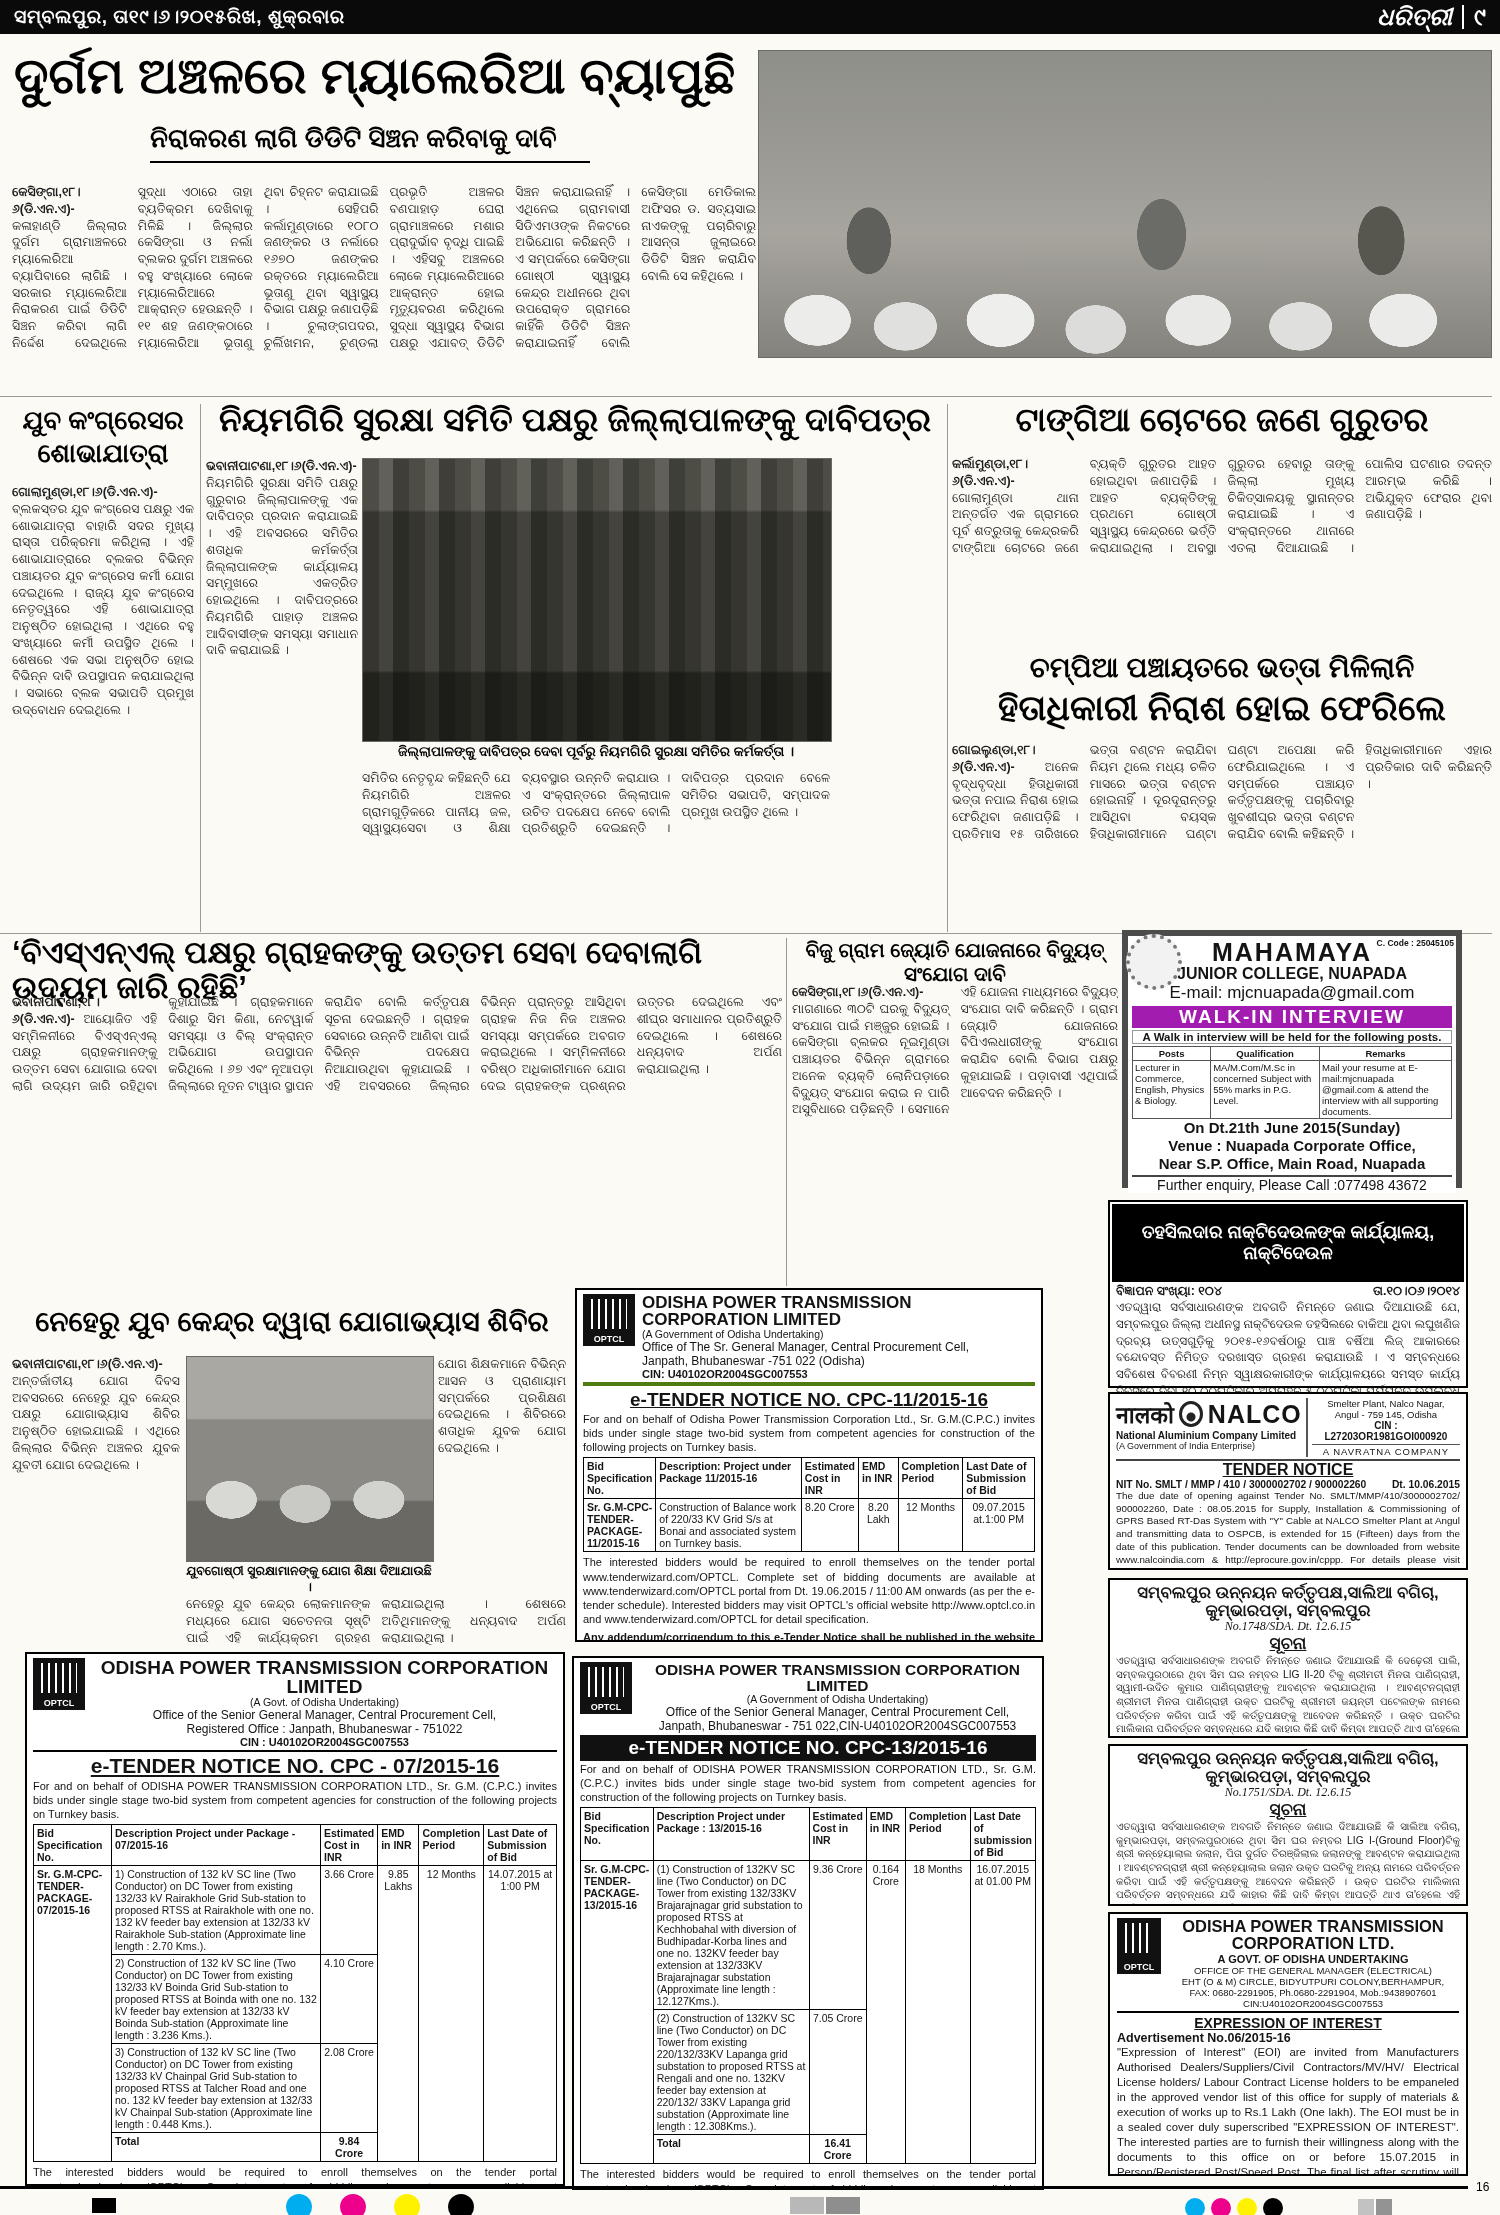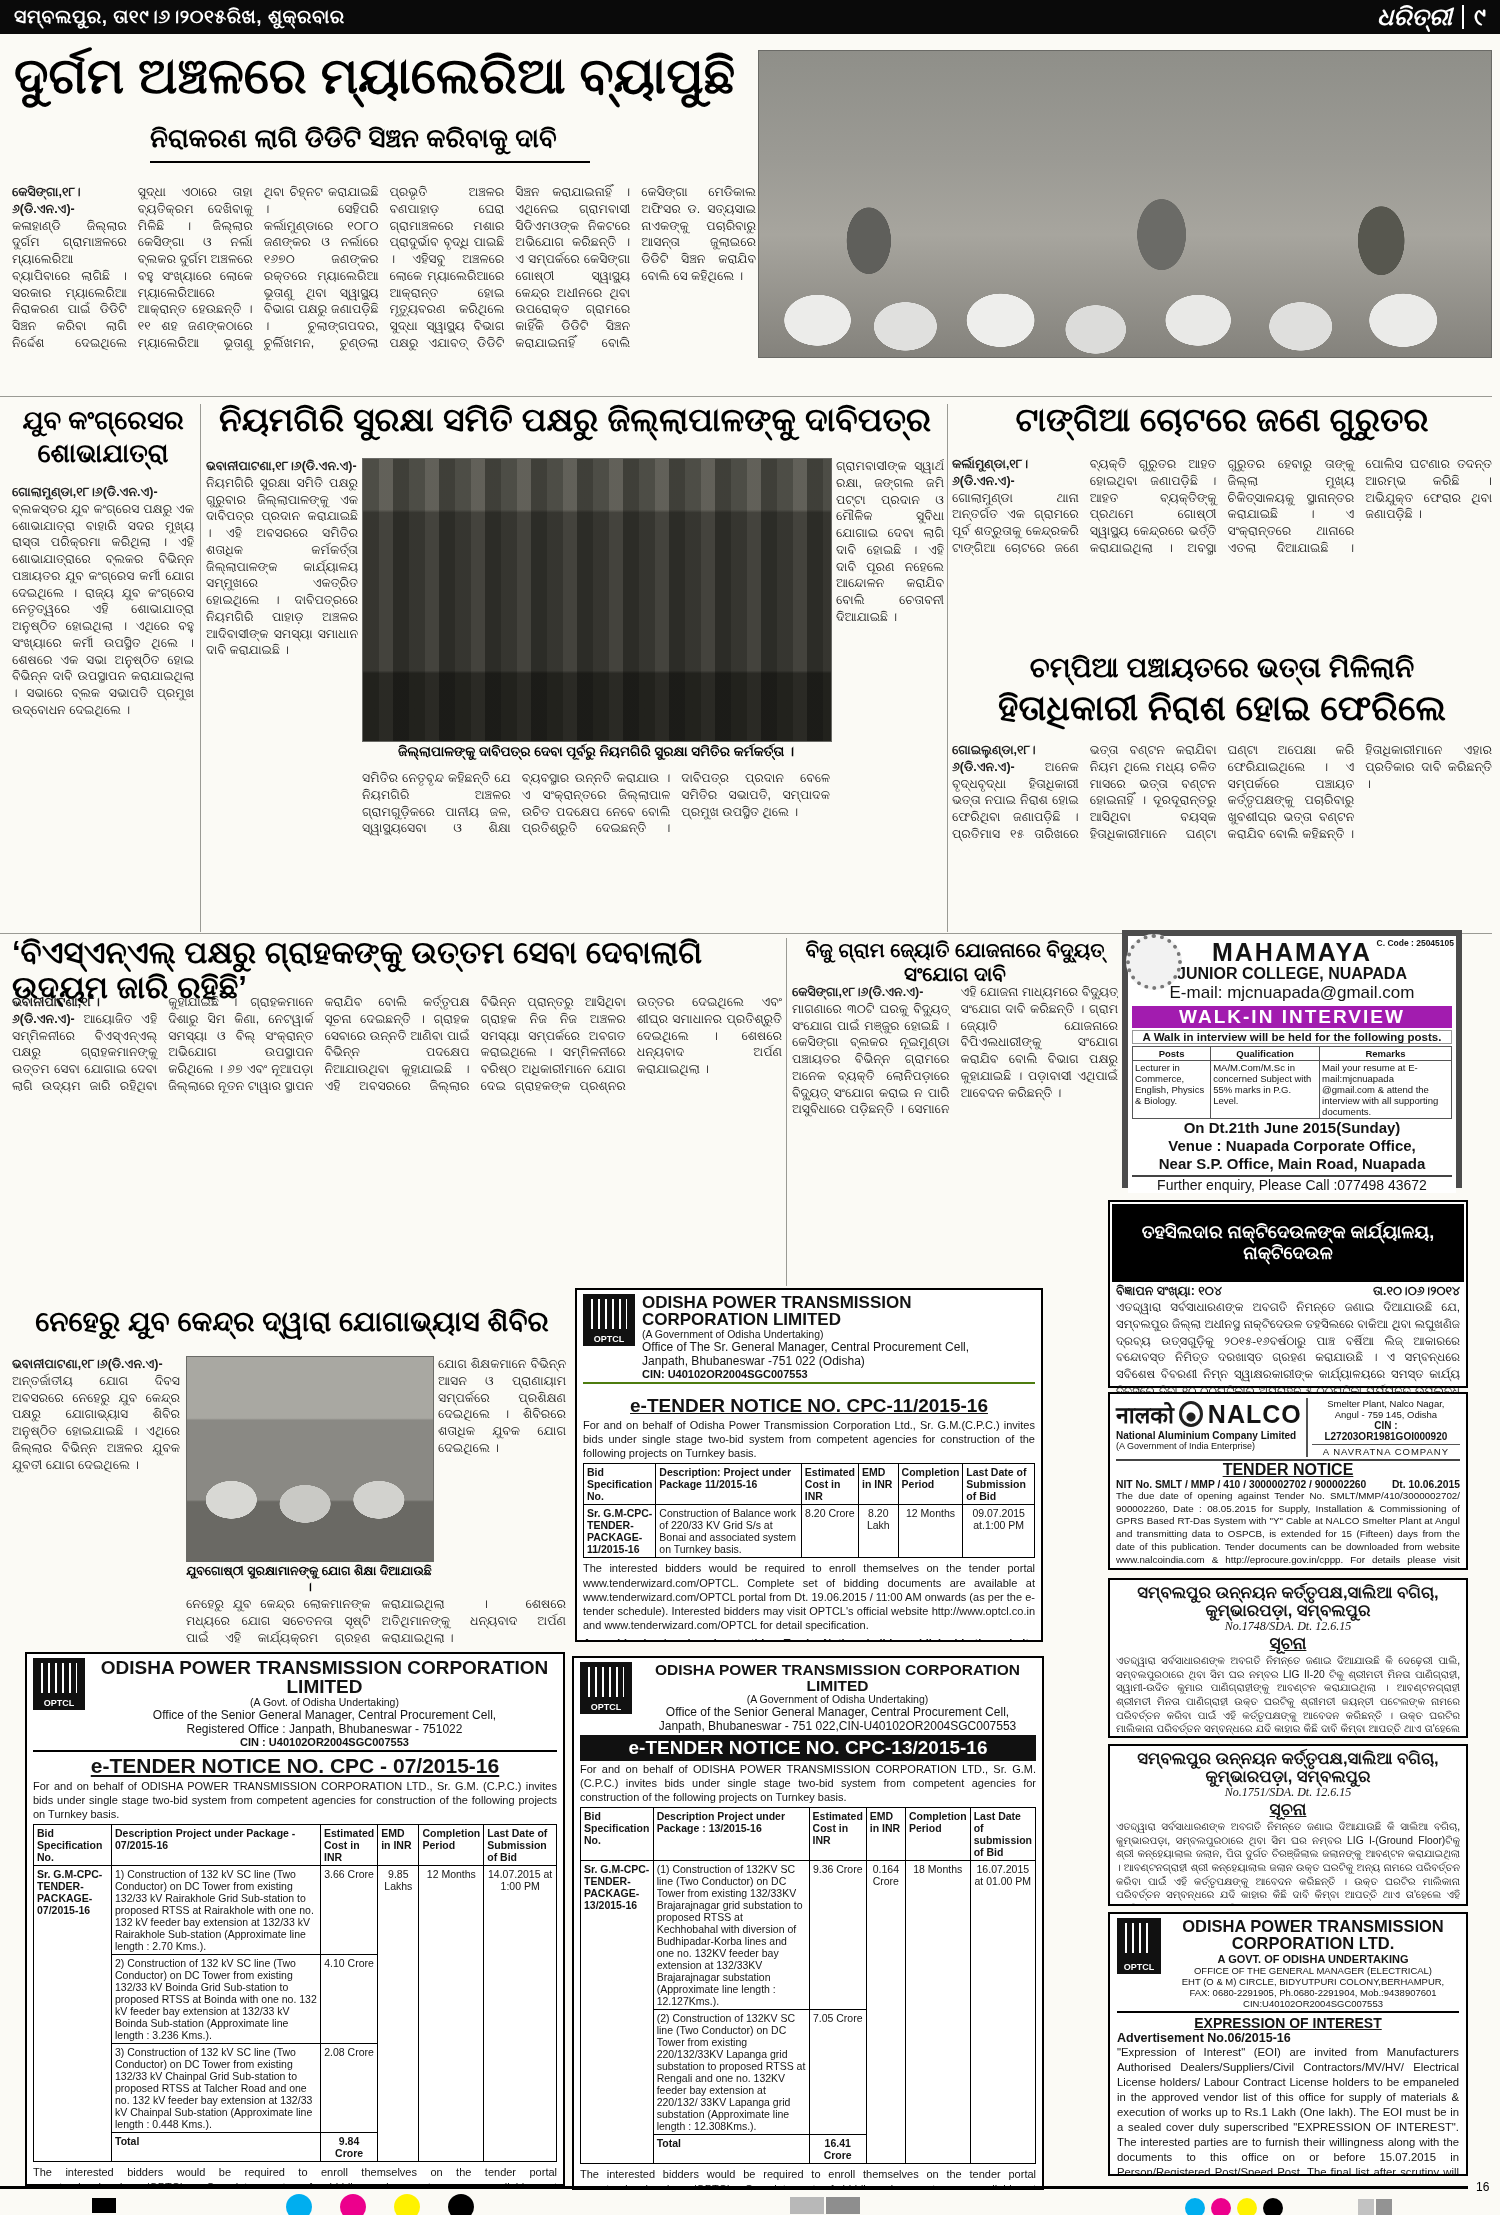--- a/index.html
+++ b/index.html
@@ -158,21 +158,20 @@
   <div class="abs vline" style="left:200px;top:404px;height:528px;"></div>
 
   <div class="abs hd ctr" style="left:205px;top:402px;width:740px;font-size:33px;">ନିୟମଗିରି ସୁରକ୍ଷା ସମିତି ପକ୍ଷରୁ ଜିଲ୍ଲାପାଳଙ୍କୁ ଦାବିପତ୍ର</div>
   <div class="abs bt" style="left:206px;top:458px;width:152px;height:474px;">
     <span class="dl">ଭବାନୀପାଟଣା,୧୮।୬(ଡି.ଏନ.ଏ)-</span>
     <span>ନିୟମଗିରି ସୁରକ୍ଷା ସମିତି ପକ୍ଷରୁ ଗୁରୁବାର ଜିଲ୍ଲାପାଳଙ୍କୁ ଏକ ଦାବିପତ୍ର ପ୍ରଦାନ କରାଯାଇଛି । ଏହି ଅବସରରେ ସମିତିର ଶତାଧିକ କର୍ମକର୍ତ୍ତା ଜିଲ୍ଲାପାଳଙ୍କ କାର୍ଯ୍ୟାଳୟ ସମ୍ମୁଖରେ ଏକତ୍ରିତ ହୋଇଥିଲେ । ଦାବିପତ୍ରରେ ନିୟମଗିରି ପାହାଡ଼ ଅଞ୍ଚଳର ଆଦିବାସୀଙ୍କ ସମସ୍ୟା ସମାଧାନ ଦାବି କରାଯାଇଛି ।</span>
   </div>
   <div id="photo2" class="abs photo" style="left:362px;top:458px;width:468px;height:282px;"></div>
   <div class="abs cap" style="left:362px;top:744px;width:468px;font-size:13.5px;">ଜିଲ୍ଲାପାଳଙ୍କୁ ଦାବିପତ୍ର ଦେବା ପୂର୍ବରୁ ନିୟମଗିରି ସୁରକ୍ଷା ସମିତିର କର୍ମକର୍ତ୍ତା ।</div>
   <div class="abs bt cols c3" style="left:362px;top:770px;width:468px;height:162px;">ସମିତିର ନେତୃବୃନ୍ଦ କହିଛନ୍ତି ଯେ ନିୟମଗିରି ଅଞ୍ଚଳର ଗ୍ରାମଗୁଡ଼ିକରେ ପାନୀୟ ଜଳ, ସ୍ୱାସ୍ଥ୍ୟସେବା ଓ ଶିକ୍ଷା ବ୍ୟବସ୍ଥାର ଉନ୍ନତି କରାଯାଉ । ଏ ସଂକ୍ରାନ୍ତରେ ଜିଲ୍ଲାପାଳ ଉଚିତ ପଦକ୍ଷେପ ନେବେ ବୋଲି ପ୍ରତିଶ୍ରୁତି ଦେଇଛନ୍ତି । ଦାବିପତ୍ର ପ୍ରଦାନ ବେଳେ ସମିତିର ସଭାପତି, ସମ୍ପାଦକ ପ୍ରମୁଖ ଉପସ୍ଥିତ ଥିଲେ ।</div>
-  <div class="abs bt" style="left:836px;top:458px;width:108px;height:474px;">ଗ୍ରାମବାସୀଙ୍କ ସ୍ୱାର୍ଥ ରକ୍ଷା, ଜଙ୍ଗଲ ଜମି ପଟ୍ଟା ପ୍ରଦାନ ଓ ମୌଳିକ ସୁବିଧା ଯୋଗାଇ ଦେବା ଲାଗି ଦାବି ହୋଇଛି । ଏହି ଦାବି ପୂରଣ ନହେଲେ ଆନ୍ଦୋଳନ କରାଯିବ ବୋଲି ଚେତାବନୀ ଦିଆଯାଇଛି ।</div>
   <div class="abs vline" style="left:947px;top:404px;height:528px;"></div>
 
   <div class="abs hd ctr" style="left:952px;top:402px;width:540px;font-size:33px;">ଟାଙ୍ଗିଆ ଚୋଟରେ ଜଣେ ଗୁରୁତର</div>
   <div class="abs bt cols c4" style="left:952px;top:456px;width:540px;height:190px;">
     <span class="dl">କର୍ଲାମୁଣ୍ଡା,୧୮।୬(ଡି.ଏନ.ଏ)-</span>
     <span>ଗୋଲାମୁଣ୍ଡା ଥାନା ଅନ୍ତର୍ଗତ ଏକ ଗ୍ରାମରେ ପୂର୍ବ ଶତ୍ରୁତାକୁ କେନ୍ଦ୍ରକରି ଟାଙ୍ଗିଆ ଚୋଟରେ ଜଣେ ବ୍ୟକ୍ତି ଗୁରୁତର ଆହତ ହୋଇଥିବା ଜଣାପଡ଼ିଛି । ଆହତ ବ୍ୟକ୍ତିଙ୍କୁ ପ୍ରଥମେ ଗୋଷ୍ଠୀ ସ୍ୱାସ୍ଥ୍ୟ କେନ୍ଦ୍ରରେ ଭର୍ତ୍ତି କରାଯାଇଥିଲା । ଅବସ୍ଥା ଗୁରୁତର ହେବାରୁ ତାଙ୍କୁ ଜିଲ୍ଲା ମୁଖ୍ୟ ଚିକିତ୍ସାଳୟକୁ ସ୍ଥାନାନ୍ତର କରାଯାଇଛି । ଏ ସଂକ୍ରାନ୍ତରେ ଥାନାରେ ଏତଲା ଦିଆଯାଇଛି । ପୋଲିସ ଘଟଣାର ତଦନ୍ତ ଆରମ୍ଭ କରିଛି । ଅଭିଯୁକ୍ତ ଫେରାର ଥିବା ଜଣାପଡ଼ିଛି ।</span>
   </div>
   <div class="abs hd ctr" style="left:952px;top:688px;width:540px;font-size:35px;">ହିତାଧିକାରୀ ନିରାଶ ହୋଇ ଫେରିଲେ</div>
   <div class="abs hd ctr" style="left:952px;top:652px;width:540px;font-size:28px;">ଚମ୍ପିଆ ପଞ୍ଚାୟତରେ ଭତ୍ତା ମିଳିଲାନି</div>
   <div class="abs bt cols c4" style="left:952px;top:742px;width:540px;height:190px;">
@@ -251,21 +250,21 @@
           <span>OPTCL</span>
         </div>
       <div>
         <div class="corp" style="font-size:17px;">ODISHA POWER TRANSMISSION CORPORATION LIMITED</div>
         <div class="l1">(A Government of Odisha Undertaking)</div>
         <div class="l2">Office of The Sr. General Manager, Central Procurement Cell,</div>
         <div class="l2">Janpath, Bhubaneswar -751 022 (Odisha)</div>
         <div class="cin">CIN: U40102OR2004SGC007553</div>
       </div>
     </div>
-    <div class="etitle" style="border-top:2px solid #4d7c0f;padding-top:11px;">e-TENDER NOTICE NO. CPC-11/2015-16</div>
+    <div class="etitle" style="border-top:4px solid #4d7c0f;padding-top:3px;">e-TENDER NOTICE NO. CPC-11/2015-16</div>
     <div class="intro">For and on behalf of Odisha Power Transmission Corporation Ltd., Sr. G.M.(C.P.C.) invites bids under single stage two-bid system from competent agencies for construction of the following projects on Turnkey basis.</div>
     <table>
       <tbody>
           <tr>
         <th style="width:16%;">Bid Specification No.</th>
         <th style="width:34%;">Description: Project under Package 11/2015-16</th>
         <th style="width:12%;">Estimated Cost in INR</th>
         <th style="width:9%;">EMD in INR</th>
         <th style="width:13%;">Completion Period</th>
         <th style="width:16%;">Last Date of Submission of Bid</th>

